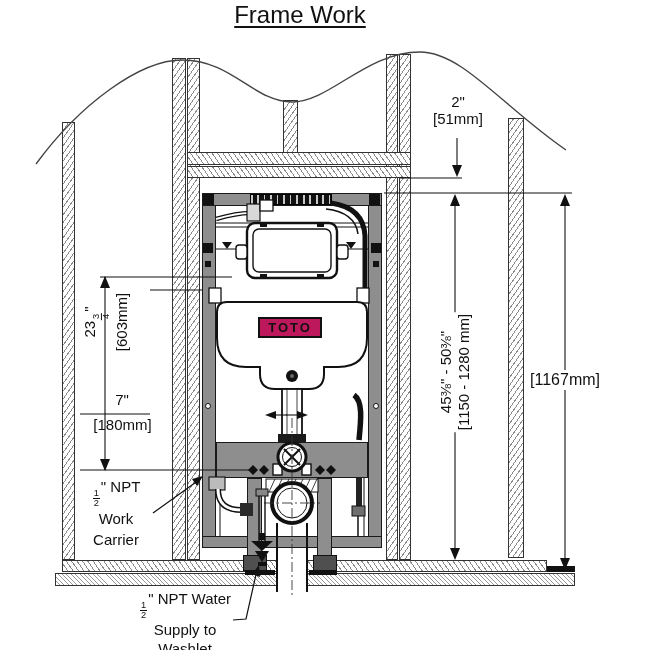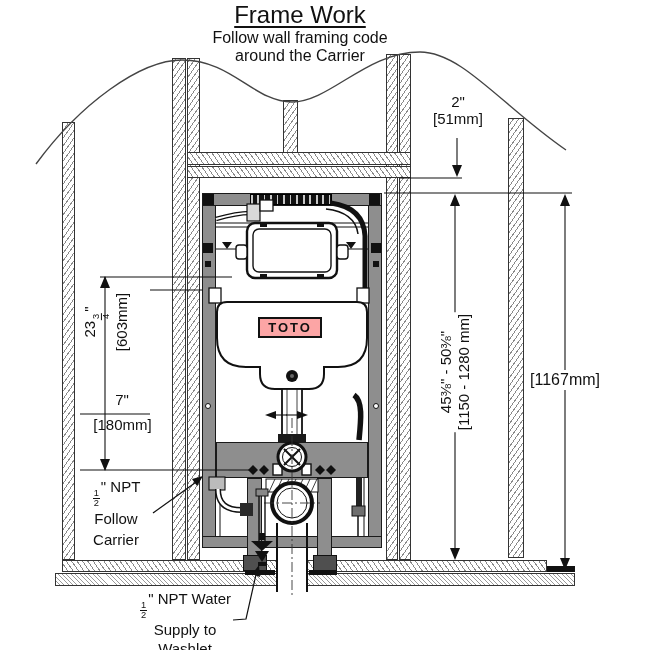--- a/index.html
+++ b/index.html
@@ -15,21 +15,21 @@
   .blackbox{background:#111;}
   .striplabel{background-color:#111;background-image:repeating-linear-gradient(90deg,#c9c9c9 0 1.5px,#111 1.5px 6.5px);border:1px solid #000;}
   .txt{font-size:15px;line-height:17px;text-align:center;white-space:nowrap;}
   .title{font-size:24px;line-height:26px;text-decoration:underline;text-underline-offset:3px;}
   .sub{font-size:16px;line-height:18px;}
   .rot{transform:translate(-50%,-50%) rotate(-90deg);}
   .ctr{transform:translate(-50%,-50%);}
   .whitebg{background:#fff;padding:0 2px;}
   .frac{display:inline-flex;flex-direction:column;vertical-align:-0.38em;line-height:1;font-size:0.62em;text-align:center;margin:0 1px;}
   .frac .fn{border-bottom:1.2px solid #111;padding:0 1px;}
-  .toto{border:2px solid #111;background:#fca5a5;font-weight:bold;font-size:13px;letter-spacing:2px;
+  .toto{border:2px solid #111;background:#be185d;font-weight:bold;font-size:13px;letter-spacing:2px;
         display:flex;align-items:center;justify-content:center;}
   svg{position:absolute;left:0;top:0;pointer-events:none;}
 </style>
 </head>
 <body>
 
 <div class="stage">
 
   <div class="abs hatchA" style="left:62px;top:122px;width:13px;height:438px;"></div>
   <div class="abs hatchA" style="left:172px;top:58px;width:14px;height:502px;"></div>
@@ -207,24 +207,20 @@
 
     <g stroke="#111" stroke-width="1.2" fill="#111">
       <path d="M153,513 L199,480" fill="none"></path>
       <polygon points="203,476 197,486 192,479" stroke="none"></polygon>
       <path d="M233,620 L246,619 L257,570" fill="none"></path>
       <polygon points="259,565 260,577 252,574" stroke="none"></polygon>
     </g>
   </svg>
 
   <div class="abs txt title" style="left:180px;top:2px;width:240px;">Frame Work</div>
-  <div class="abs txt sub" style="left:155px;top:29px;width:290px;">
-    <div>Follow wall framing code</div>
-    <div>around the Carrier</div>
-  </div>
 
   <div class="abs txt" style="left:427px;top:93px;width:62px;">
     <div>2"</div>
     <div>[51mm]</div>
   </div>
 
   <div class="abs txt rot" style="left:106px;top:322px;line-height:22px;">
     <div>
       <span>23</span><span class="frac">
           <span class="fn">3</span>
@@ -248,21 +244,21 @@
 
   <div class="abs toto" style="left:258px;top:317px;width:64px;height:21px;">TOTO</div>
 
   <div class="abs txt" style="left:78px;top:476px;width:76px;line-height:21px;">
     <div>
       <span class="frac">
           <span class="fn">1</span>
           <span>2</span>
         </span><span>" NPT</span>
     </div>
-    <div>Follow</div>
+    <div>Work</div>
     <div>Carrier</div>
   </div>
 
   <div class="abs txt" style="left:105px;top:589px;width:160px;line-height:19px;">
     <div>
       <span class="frac">
           <span class="fn">1</span>
           <span>2</span>
         </span><span>" NPT Water</span>
     </div>

